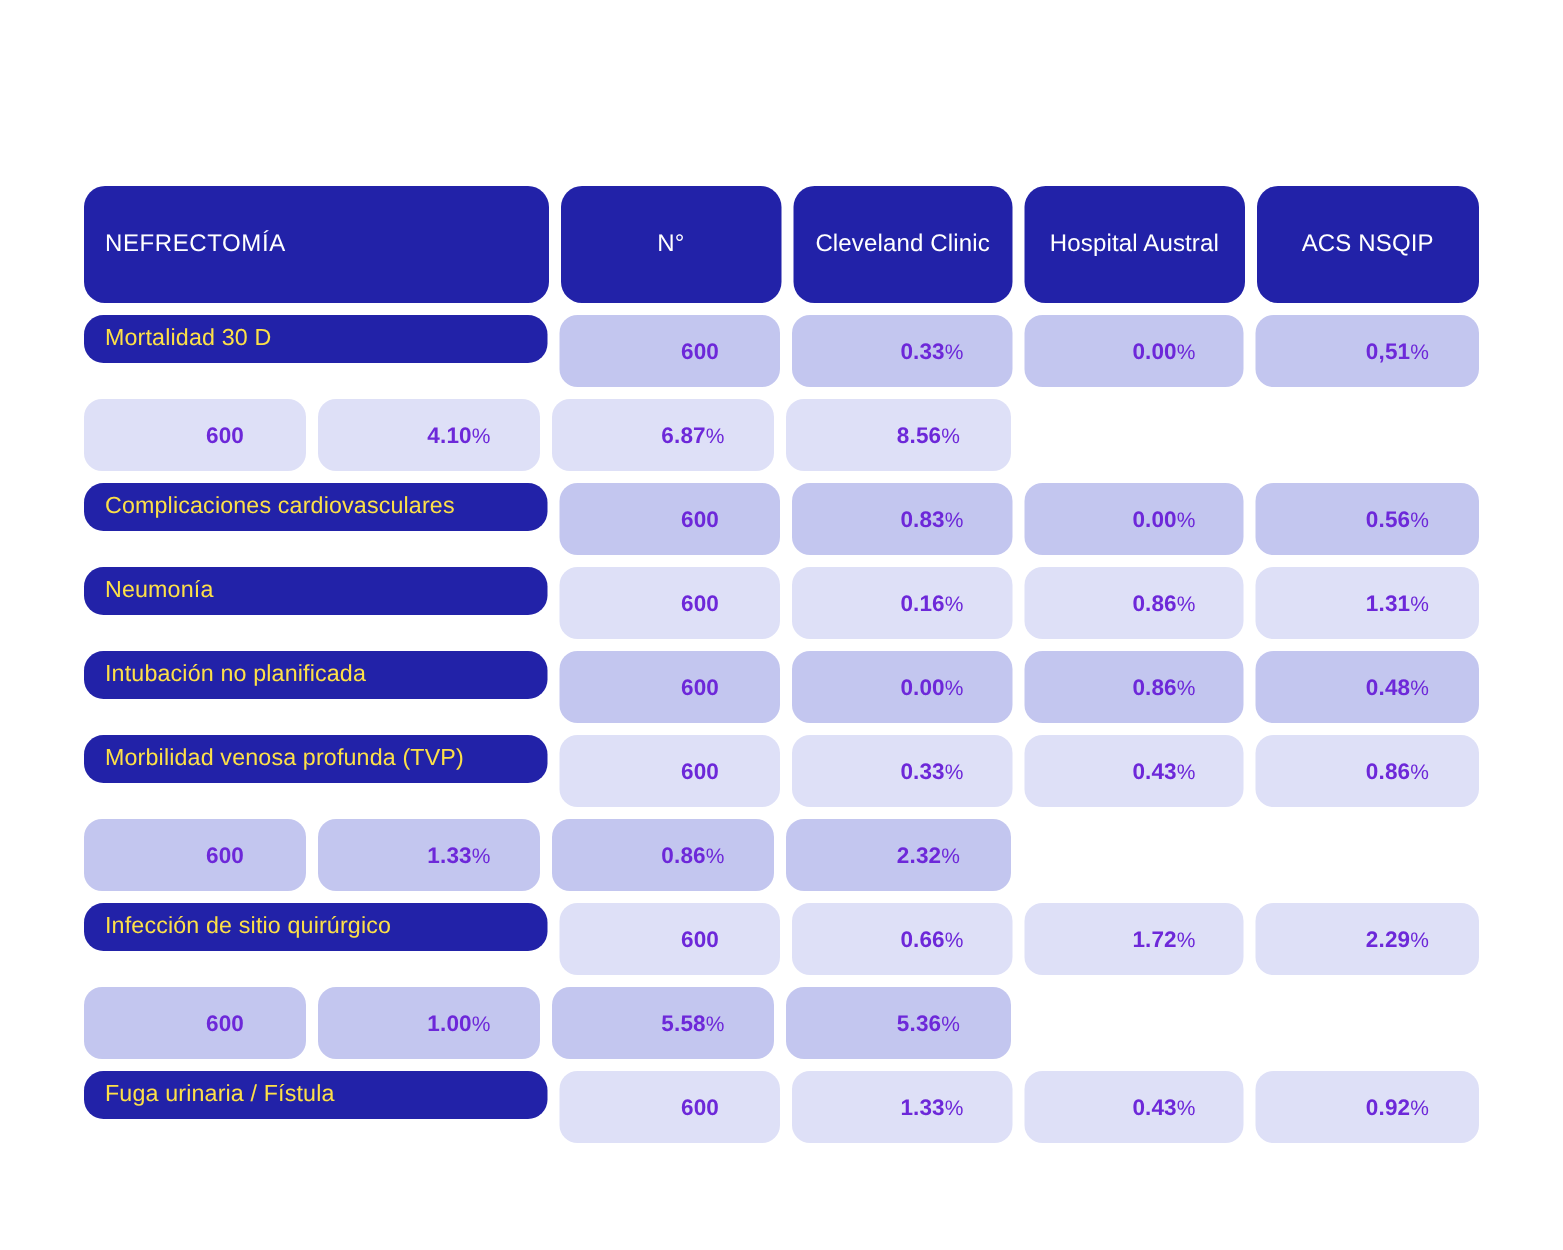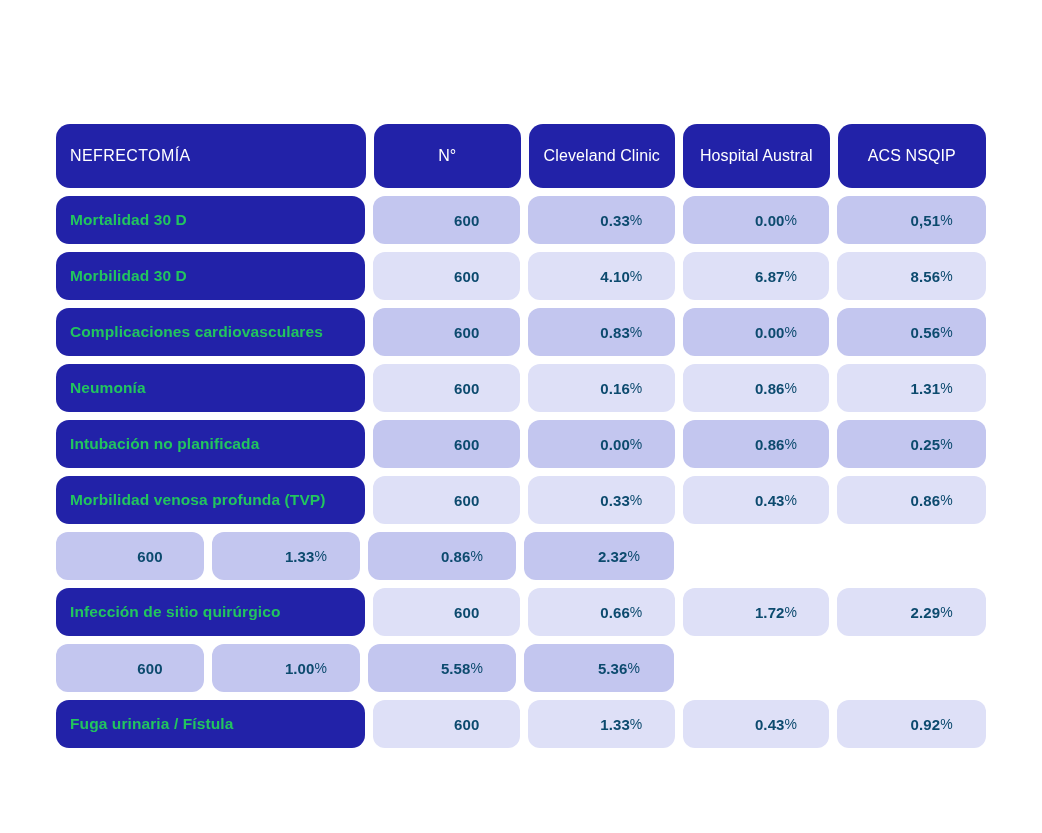--- a/index.html
+++ b/index.html
@@ -39,45 +39,45 @@
   .c-label { width: 313px; justify-content: flex-start; padding-left: 14px; }
   .c-n     { width: 148px; }
   .c-ha    { width: 148px; }
   .c-cc    { width: 148px; }
   .c-acs   { width: 150px; }
 
   
   .header .cell {
     background: #2222a8;
     color: #ffffff;
-    height: 64px;
+    height: 78px;
     border-radius: 14px;
     font-size: 16px;
     font-weight: 400;
   }
   .header .c-label {
     justify-content: flex-start;
     padding-left: 14px;
     letter-spacing: 0.4px;
   }
 
   
   .body-row .c-label {
     background: #2222a8;
-    color: #22c55e;
+    color: #fde047;
     border-radius: 13px;
-    height: 48px;
+    height: 32px;
     font-size: 15.5px;
-    font-weight: 700;
+    font-weight: 400;
   }
   .body-row .c-data {
     height: 48px;
     font-weight: bold;
     font-size: 15px;
-    color: #0c4a6e;
+    color: #6d28d9;
     padding-left: 40px;
   }
   .pct {
     font-weight: normal;
     font-size: 14px;
   }
   
   .shade-a .c-data { background: #c3c6ef; }
   .shade-b .c-data { background: #dee0f7; }
 </style>
@@ -105,21 +105,20 @@
         <span>0.00</span>
         <span class="pct">%</span>
       </div>
     <div class="cell c-acs c-data">
         <span>0,51</span>
         <span class="pct">%</span>
       </div>
   </div>
 
   <div class="row body-row shade-b">
-    <div class="cell c-label">Morbilidad 30 D</div>
     <div class="cell c-n c-data">600</div>
     <div class="cell c-ha c-data">
         <span>4.10</span>
         <span class="pct">%</span>
       </div>
     <div class="cell c-cc c-data">
         <span>6.87</span>
         <span class="pct">%</span>
       </div>
     <div class="cell c-acs c-data">
@@ -167,21 +166,21 @@
     <div class="cell c-n c-data">600</div>
     <div class="cell c-ha c-data">
         <span>0.00</span>
         <span class="pct">%</span>
       </div>
     <div class="cell c-cc c-data">
         <span>0.86</span>
         <span class="pct">%</span>
       </div>
     <div class="cell c-acs c-data">
-        <span>0.25</span>
+        <span>0.48</span>
         <span class="pct">%</span>
       </div>
   </div>
 
   <div class="row body-row shade-b">
     <div class="cell c-label">Morbilidad venosa profunda (TVP)</div>
     <div class="cell c-n c-data">600</div>
     <div class="cell c-ha c-data">
         <span>0.33</span>
         <span class="pct">%</span>

